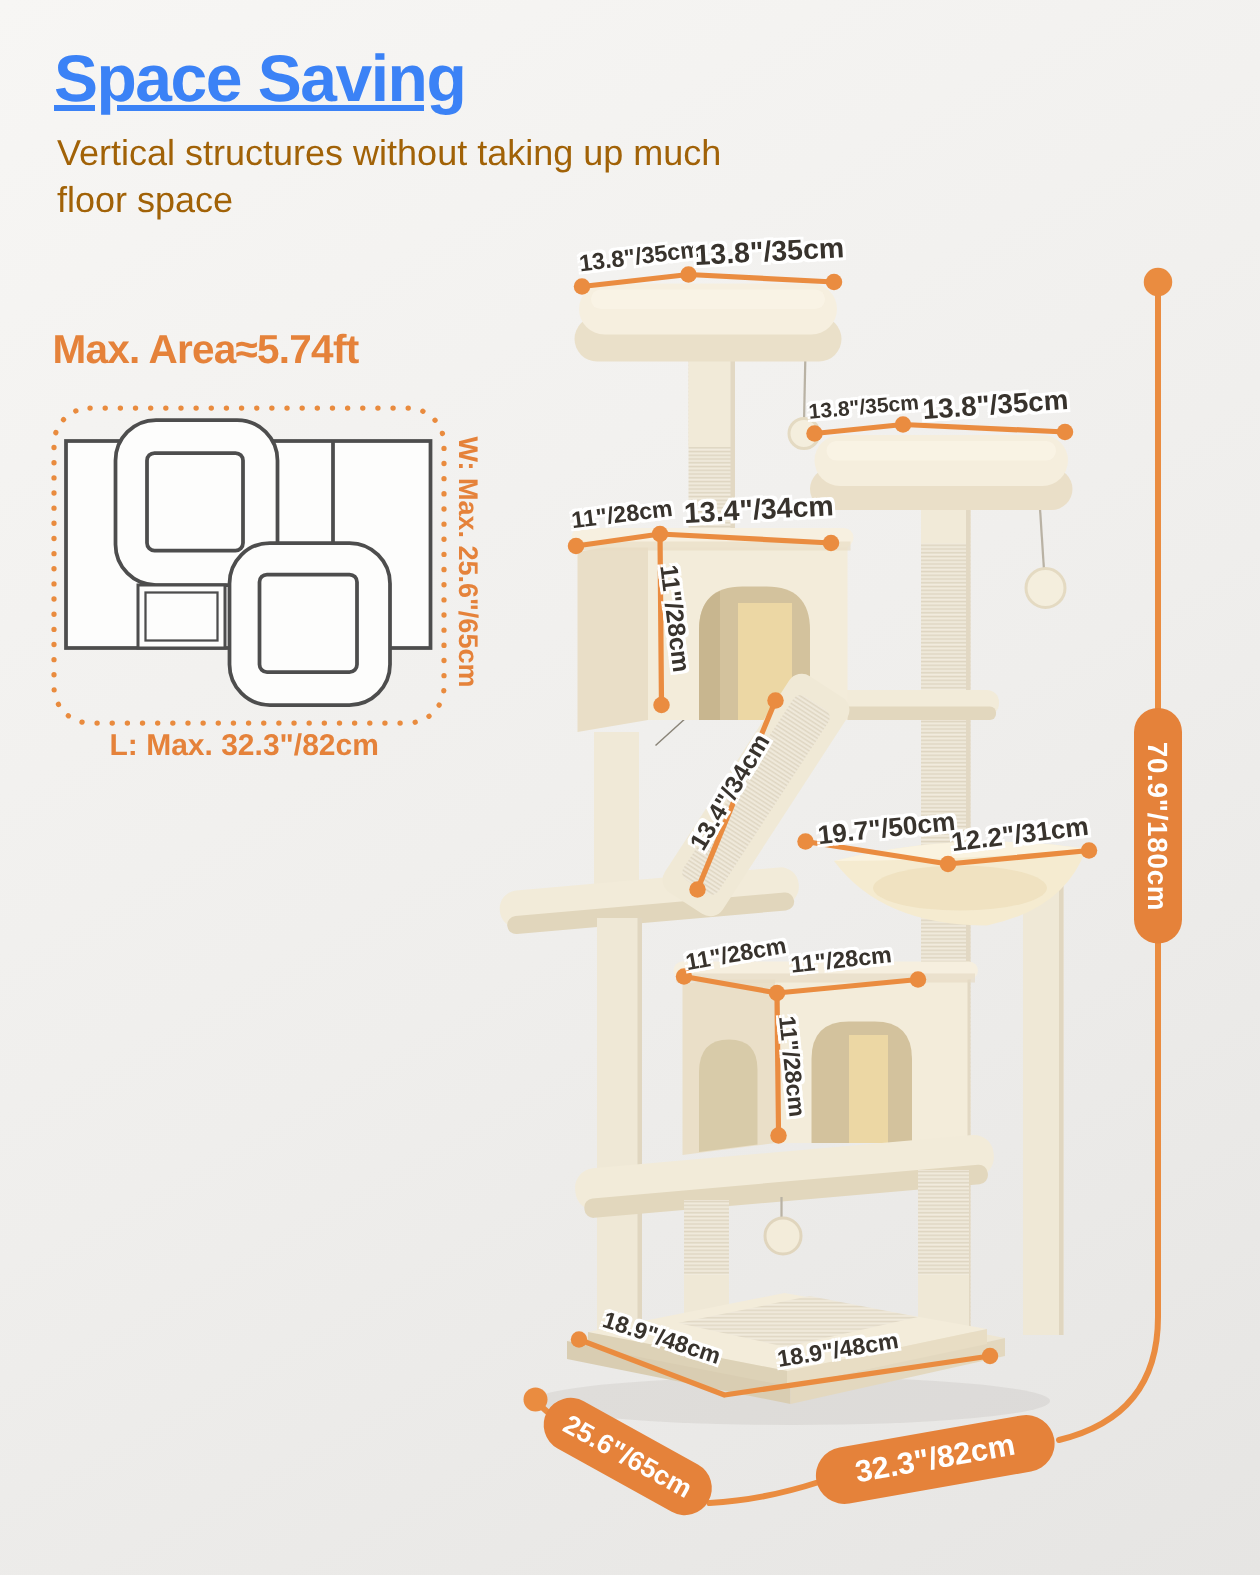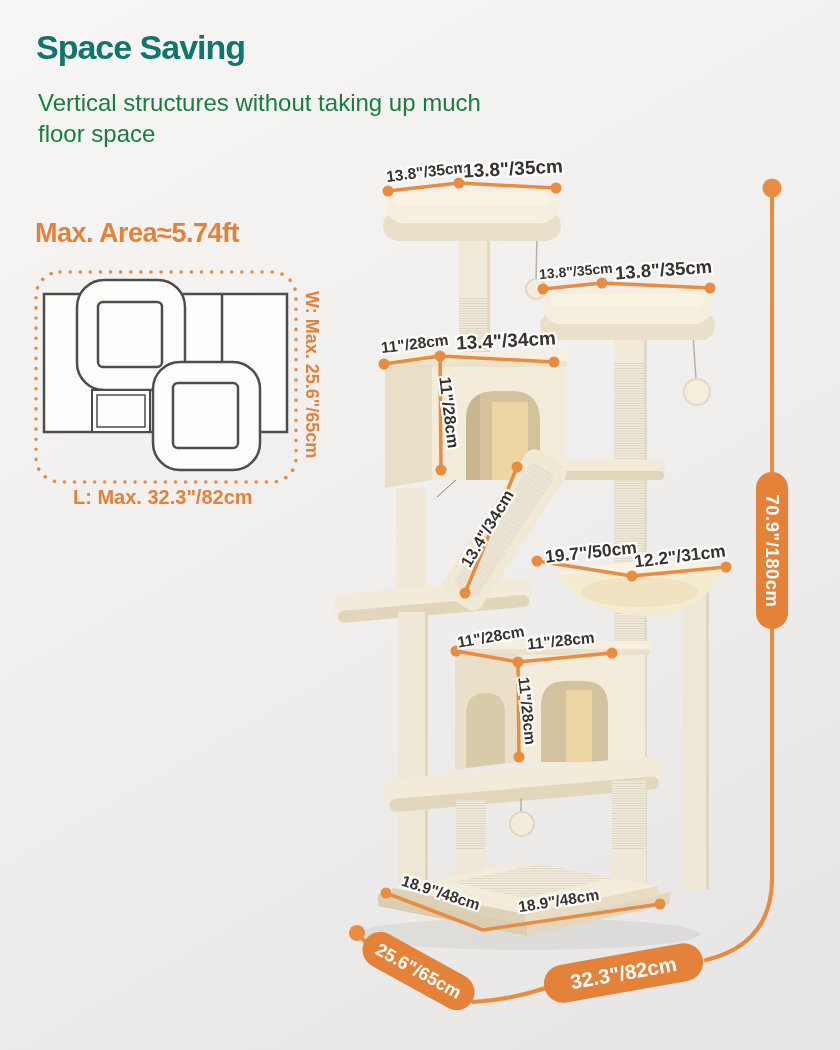--- a/index.html
+++ b/index.html
@@ -3,22 +3,22 @@
 <meta charset="utf-8">
 <style>
   html,body{margin:0;padding:0;}
   body{
     width:840px;height:1050px;position:relative;overflow:hidden;
     font-family:"Liberation Sans","DejaVu Sans",sans-serif;
     background:linear-gradient(150deg,#f7f6f4 0%,#efeeec 55%,#e6e5e3 100%);
   }
   .abs{position:absolute;}
   
-  .title{left:36px;top:28px;font-size:34px;font-weight:800;color:#0f766e;letter-spacing:-1px;}
-  .subtitle{left:38px;top:88px;width:490px;font-size:24px;line-height:1.28;color:#15803d;font-weight:500;}
+  .title{left:36px;top:28px;font-size:44px;font-weight:800;color:#3b82f6;letter-spacing:-1px;text-decoration:underline;}
+  .subtitle{left:38px;top:88px;width:490px;font-size:24px;line-height:1.28;color:#a16207;font-weight:500;}
   
   .fp-title{left:35px;top:218px;font-size:27px;font-weight:800;color:#e5823a;letter-spacing:-0.5px;}
   .fp-l{left:73px;top:486px;font-size:20px;font-weight:800;color:#e5823a;}
   .fp-w{left:322px;top:291px;font-size:18px;font-weight:800;color:#e5823a;transform-origin:0 0;transform:rotate(90deg);white-space:nowrap;}
   
   .dim{
     position:absolute;font-weight:800;color:#38332d;white-space:nowrap;
     text-shadow:-2px -2px 0 #fff,2px -2px 0 #fff,-2px 2px 0 #fff,2px 2px 0 #fff,
                 -2px 0 0 #fff,2px 0 0 #fff,0 -2px 0 #fff,0 2px 0 #fff;
   }

